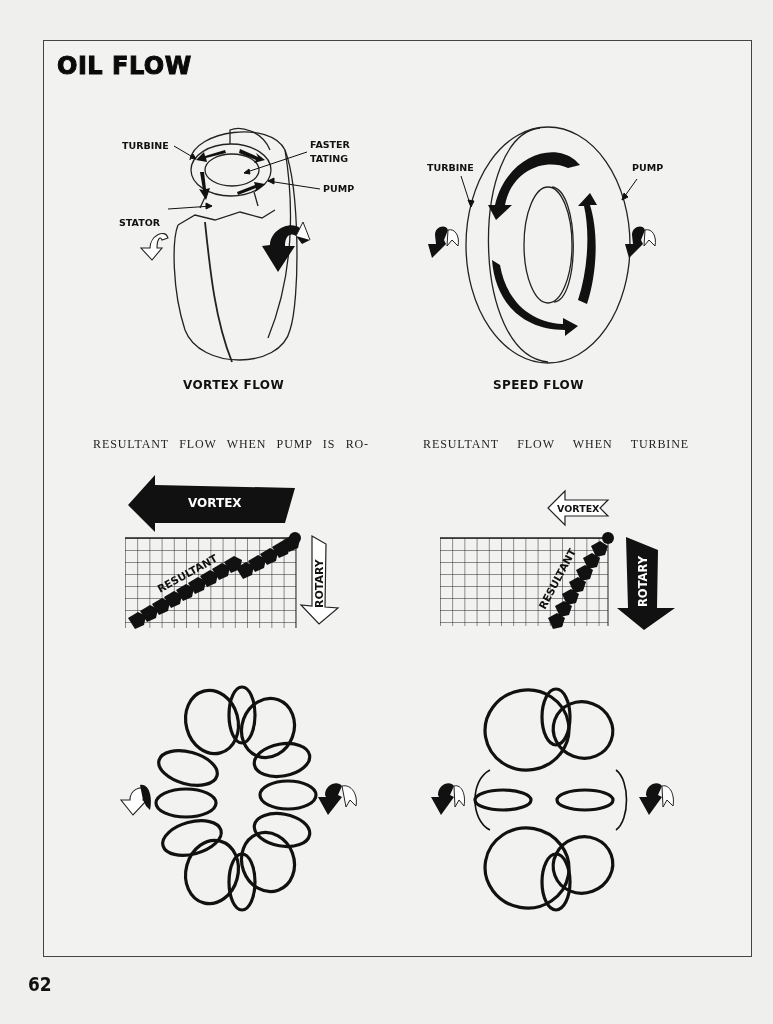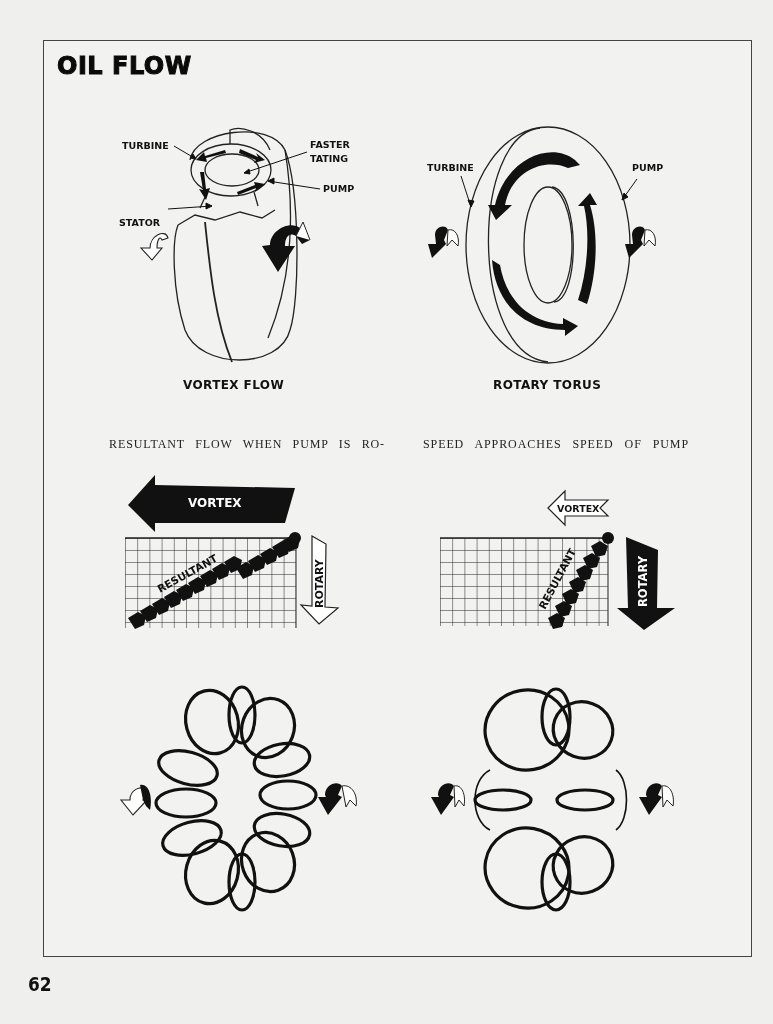--- a/index.html
+++ b/index.html
@@ -129,27 +129,27 @@
     <path d="M448 230 C455 228, 460 236, 458 246 L452 240 L447 246 Z" fill="#fff" stroke="#222" stroke-width="1"></path>
   </g>
 
   <g>
     <path d="M632 235 C632 226, 643 224, 645 230 L641 240 L643 244 L629 258 L625 244 L633 244 Z" fill="#111"></path>
     <path d="M645 230 C652 228, 657 236, 655 246 L649 240 L644 246 Z" fill="#fff" stroke="#222" stroke-width="1"></path>
   </g>
 </svg>
 <div class="label" style="left:427px;top:161px">TURBINE</div>
 <div class="label" style="left:632px;top:161px">PUMP</div>
-<div class="caption" style="left:493px;top:378px">ROTARY TORUS</div>
-
-<div class="desc" style="left:109px;top:436px;width:276px">
+<div class="caption" style="left:493px;top:378px">SPEED FLOW</div>
+
+<div class="desc" style="left:93px;top:436px;width:276px">
   <span>RESULTANT FLOW WHEN PUMP IS RO-</span>
 </div>
 <div class="desc" style="left:423px;top:436px;width:266px">
-  <span>SPEED APPROACHES SPEED OF PUMP</span>
+  <span>RESULTANT FLOW WHEN TURBINE</span>
 </div>
 
 <svg style="left:0;top:0" width="773" height="1024" viewBox="0 0 773 1024">
   <defs>
     <pattern id="gridL" x="125" y="538" width="12.2" height="12" patternUnits="userSpaceOnUse">
       <path d="M0 0 L0 12 M0 0 L12.2 0" stroke="#222" stroke-width="1" fill="none"></path>
     </pattern>
   </defs>
   <rect x="125" y="538" width="171" height="90" fill="url(#gridL)"></rect>
   <line x1="125" y1="538" x2="296" y2="538" stroke="#222" stroke-width="1.5"></line>

